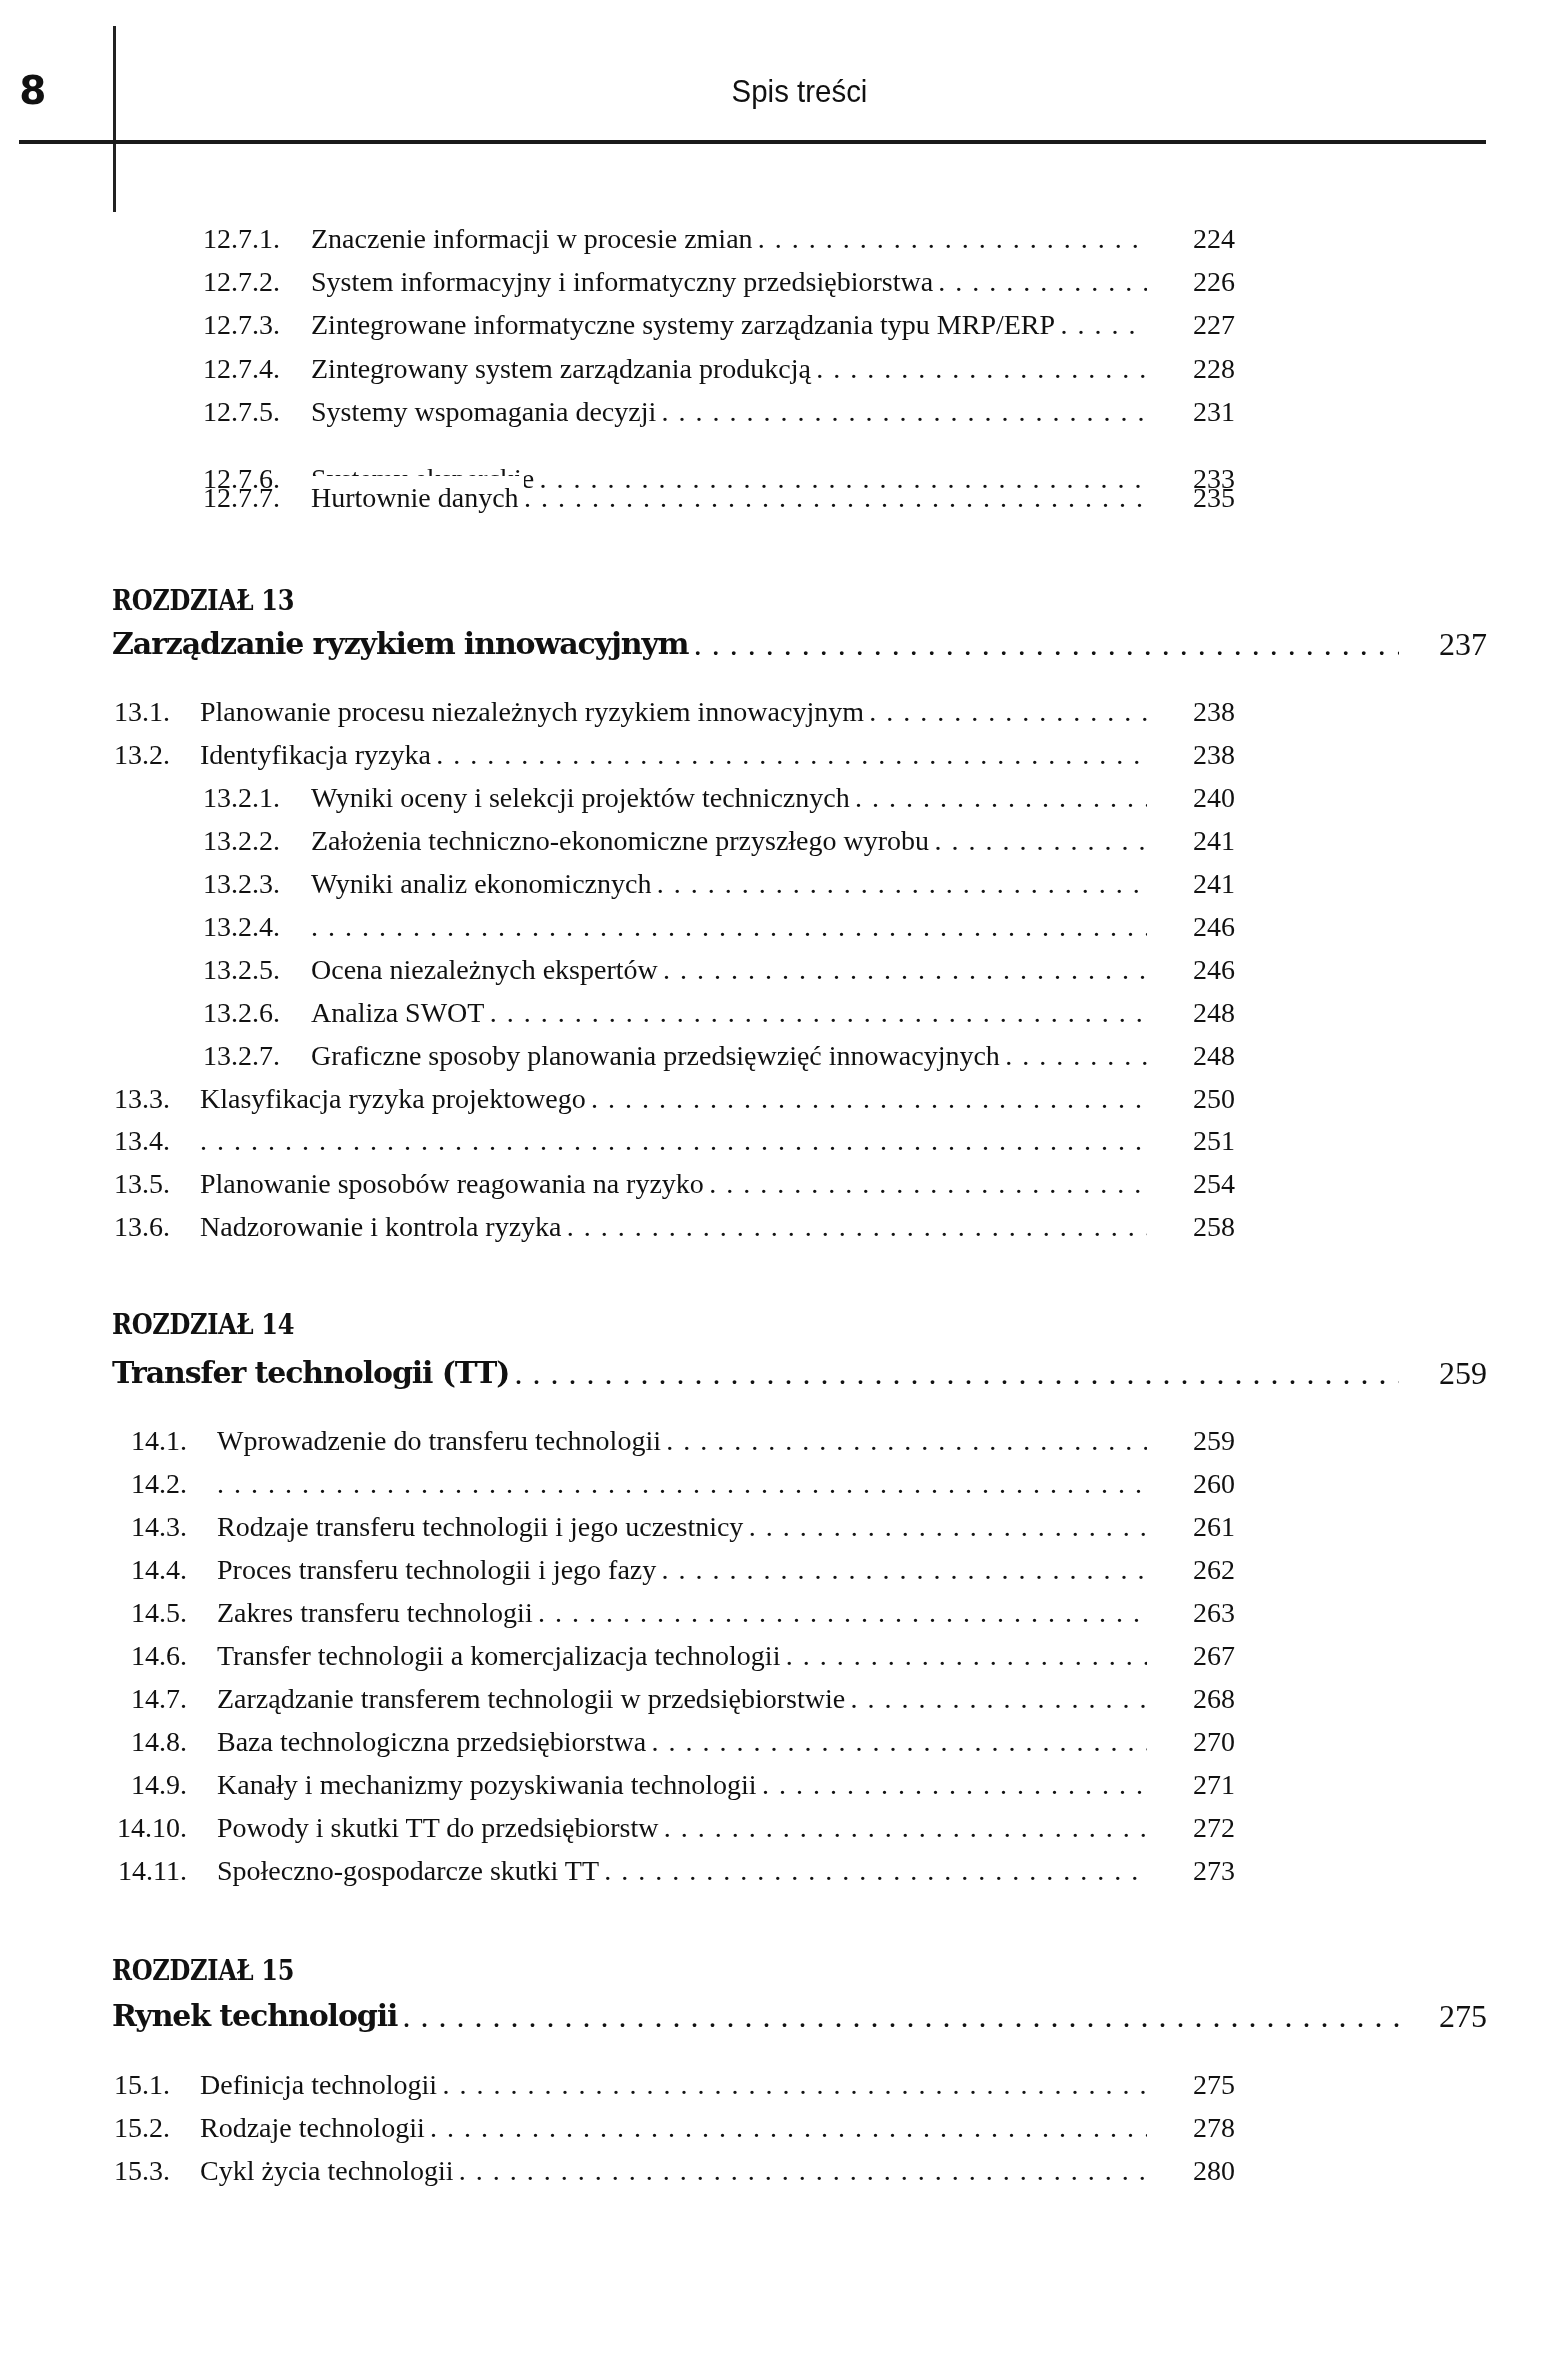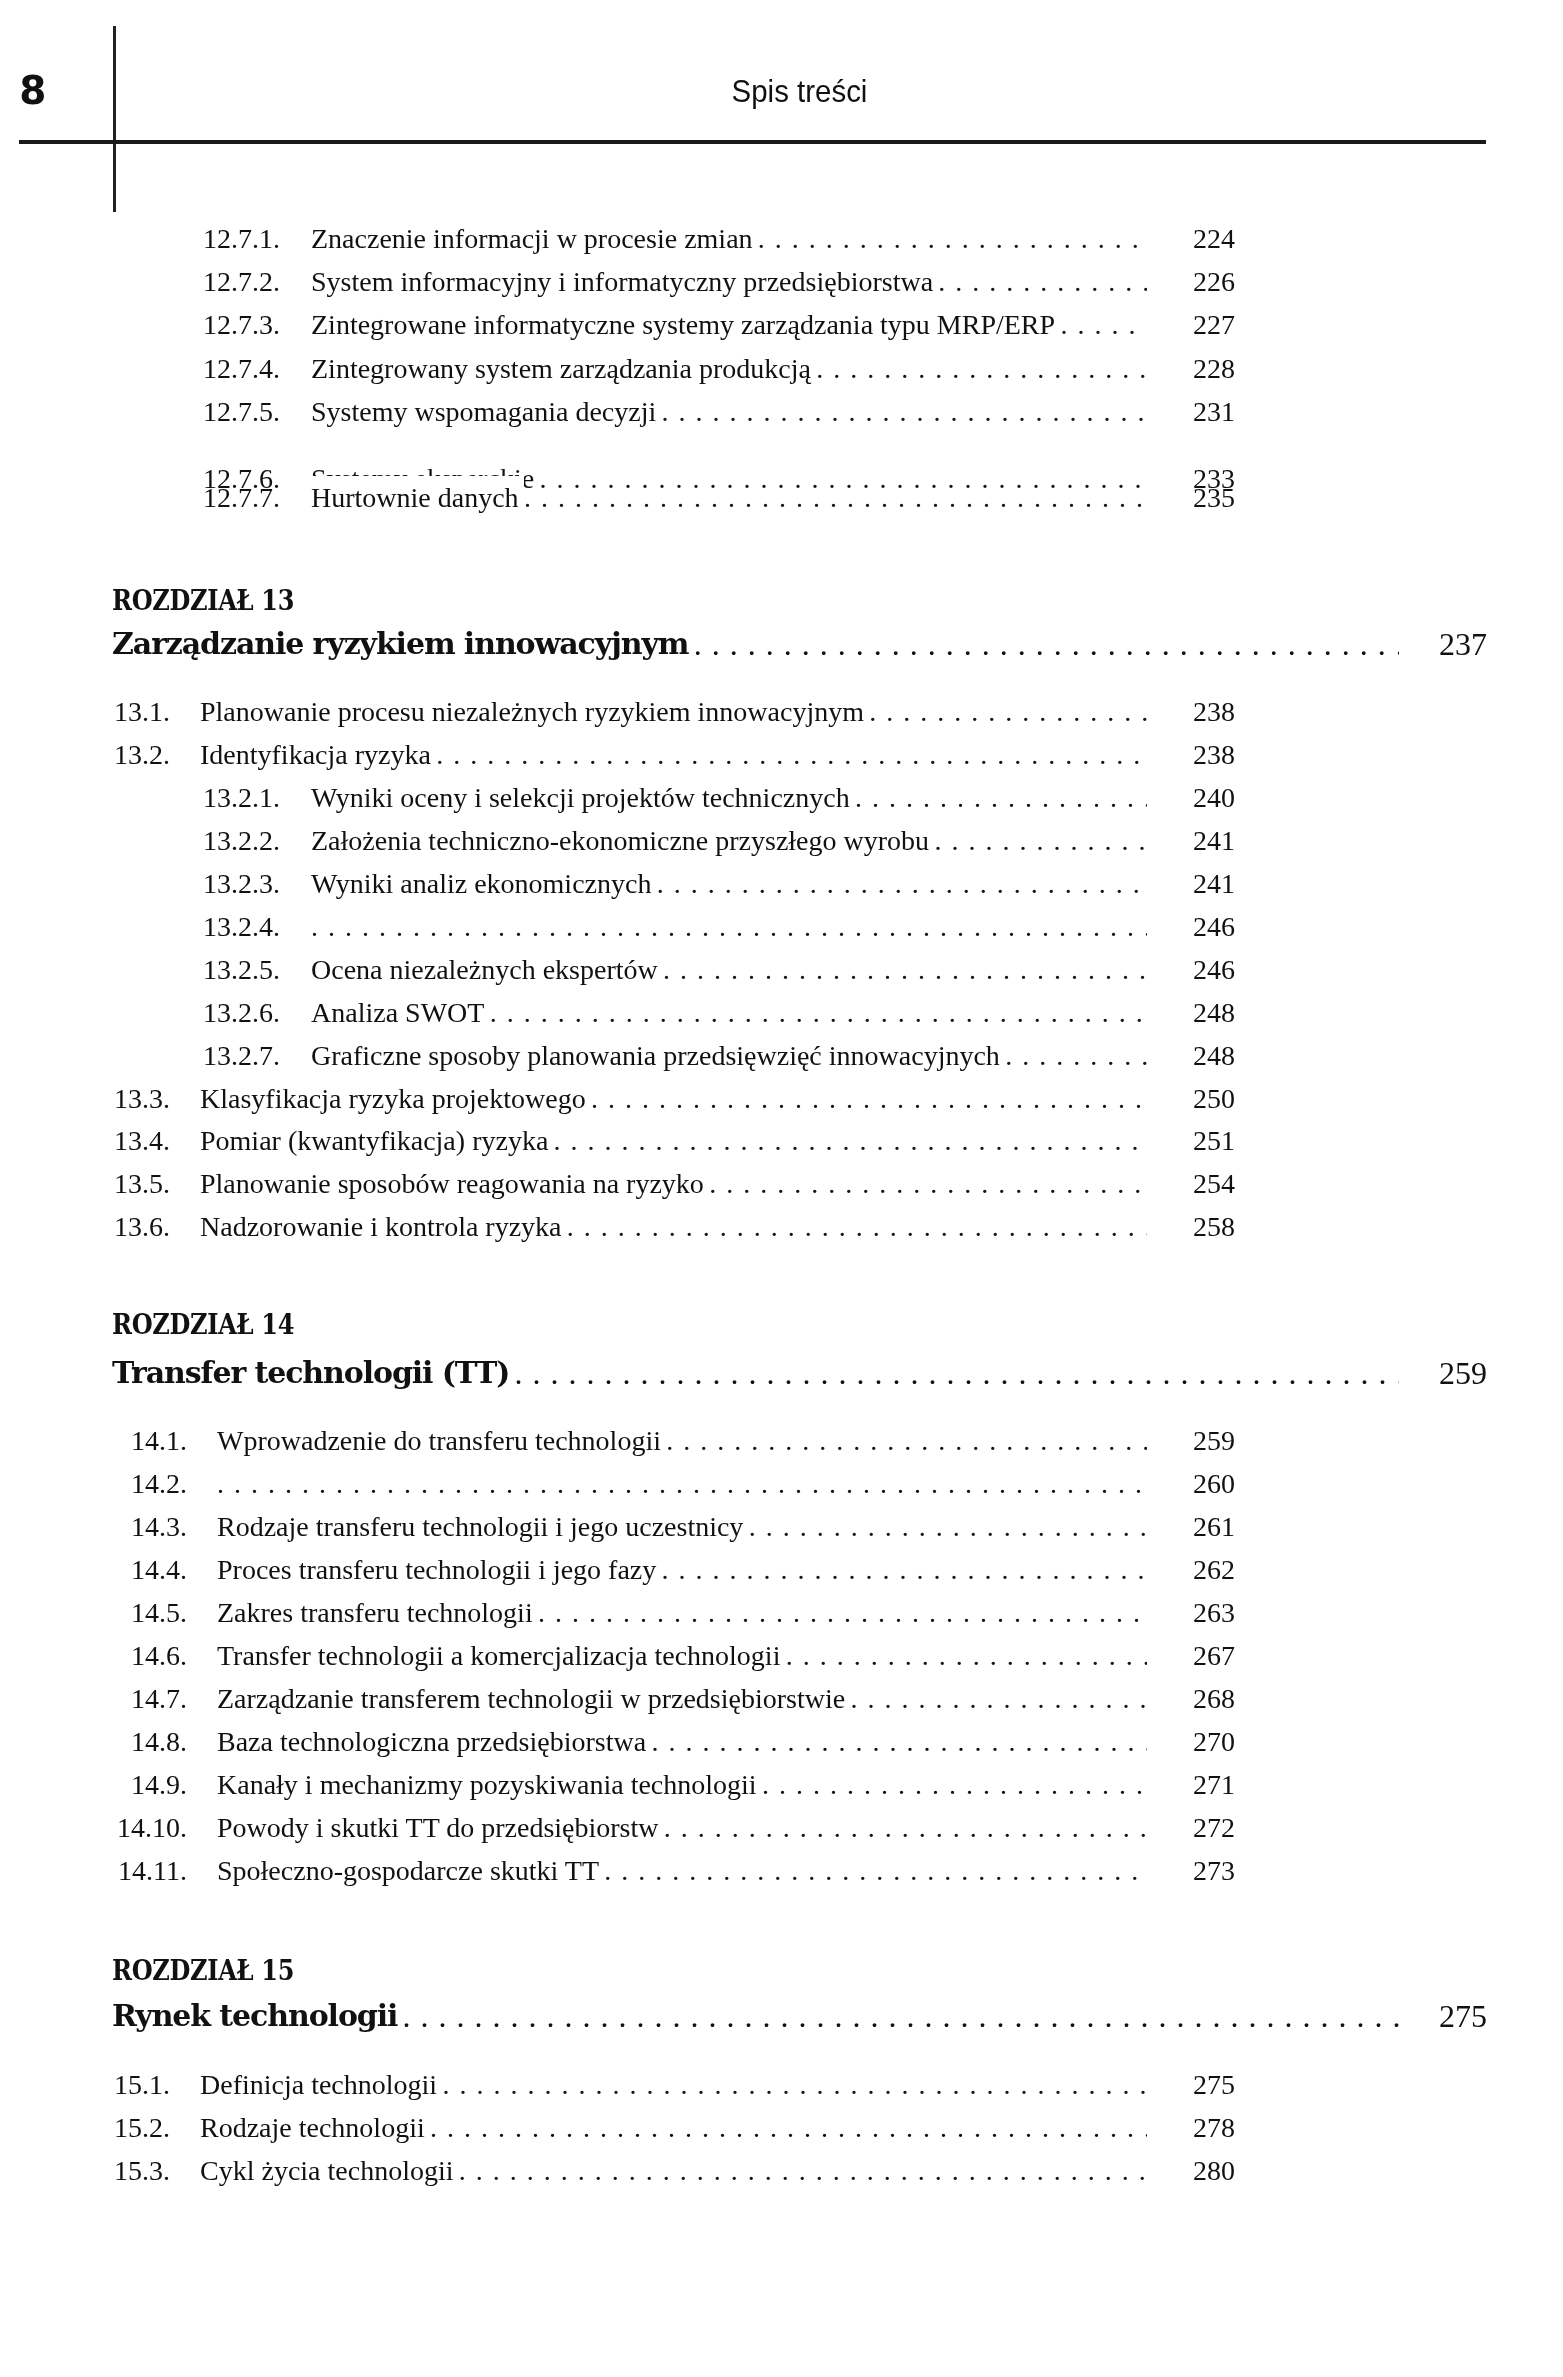--- a/index.html
+++ b/index.html
@@ -186,21 +186,20 @@
     <span class="num">13.3.</span>
     <span class="title-wrap">
         <span class="title">Klasyfikacja ryzyka projektowego</span>
         <span class="leader">........................................................................................................................................</span>
       </span>
     <span class="page">250</span>
   </div>
   <div class="row lvl1" style="top:1119px">
     <span class="num">13.4.</span>
     <span class="title-wrap">
-        <span class="title">Pomiar (kwantyfikacja) ryzyka</span>
         <span class="leader">........................................................................................................................................</span>
       </span>
     <span class="page">251</span>
   </div>
   <div class="row lvl1" style="top:1162px">
     <span class="num">13.5.</span>
     <span class="title-wrap">
         <span class="title">Planowanie sposobów reagowania na ryzyko</span>
         <span class="leader">........................................................................................................................................</span>
       </span>

